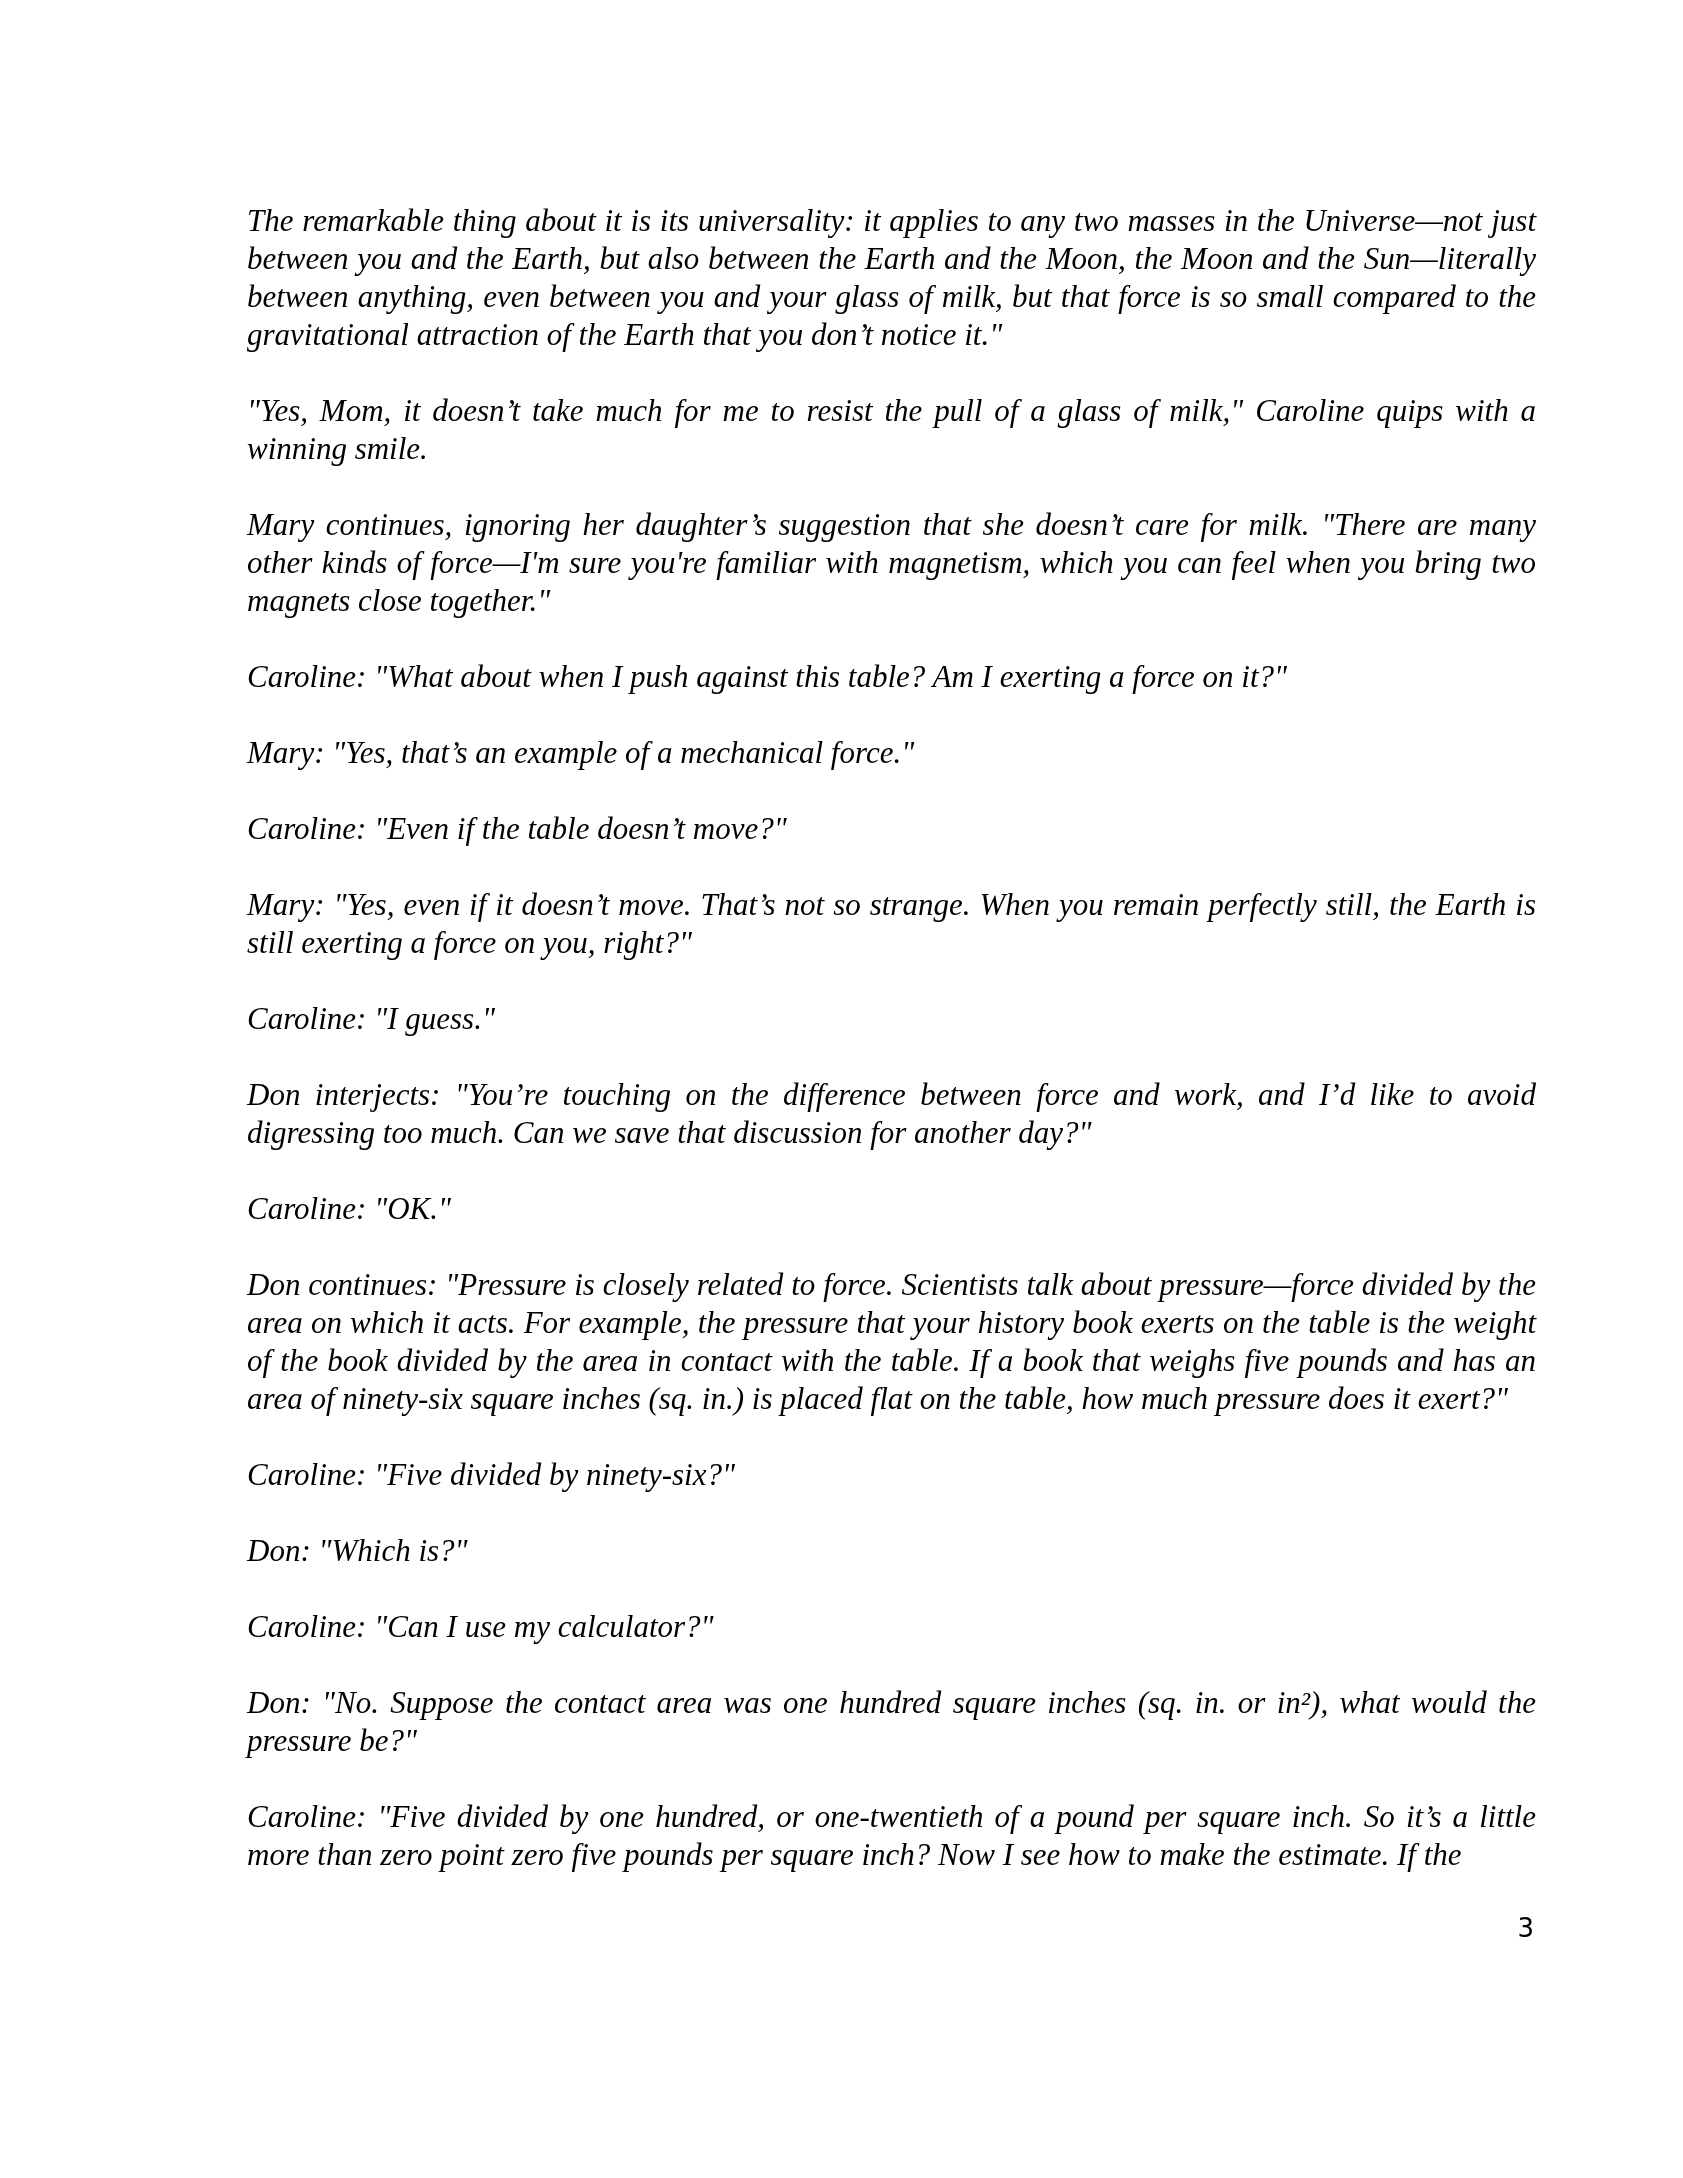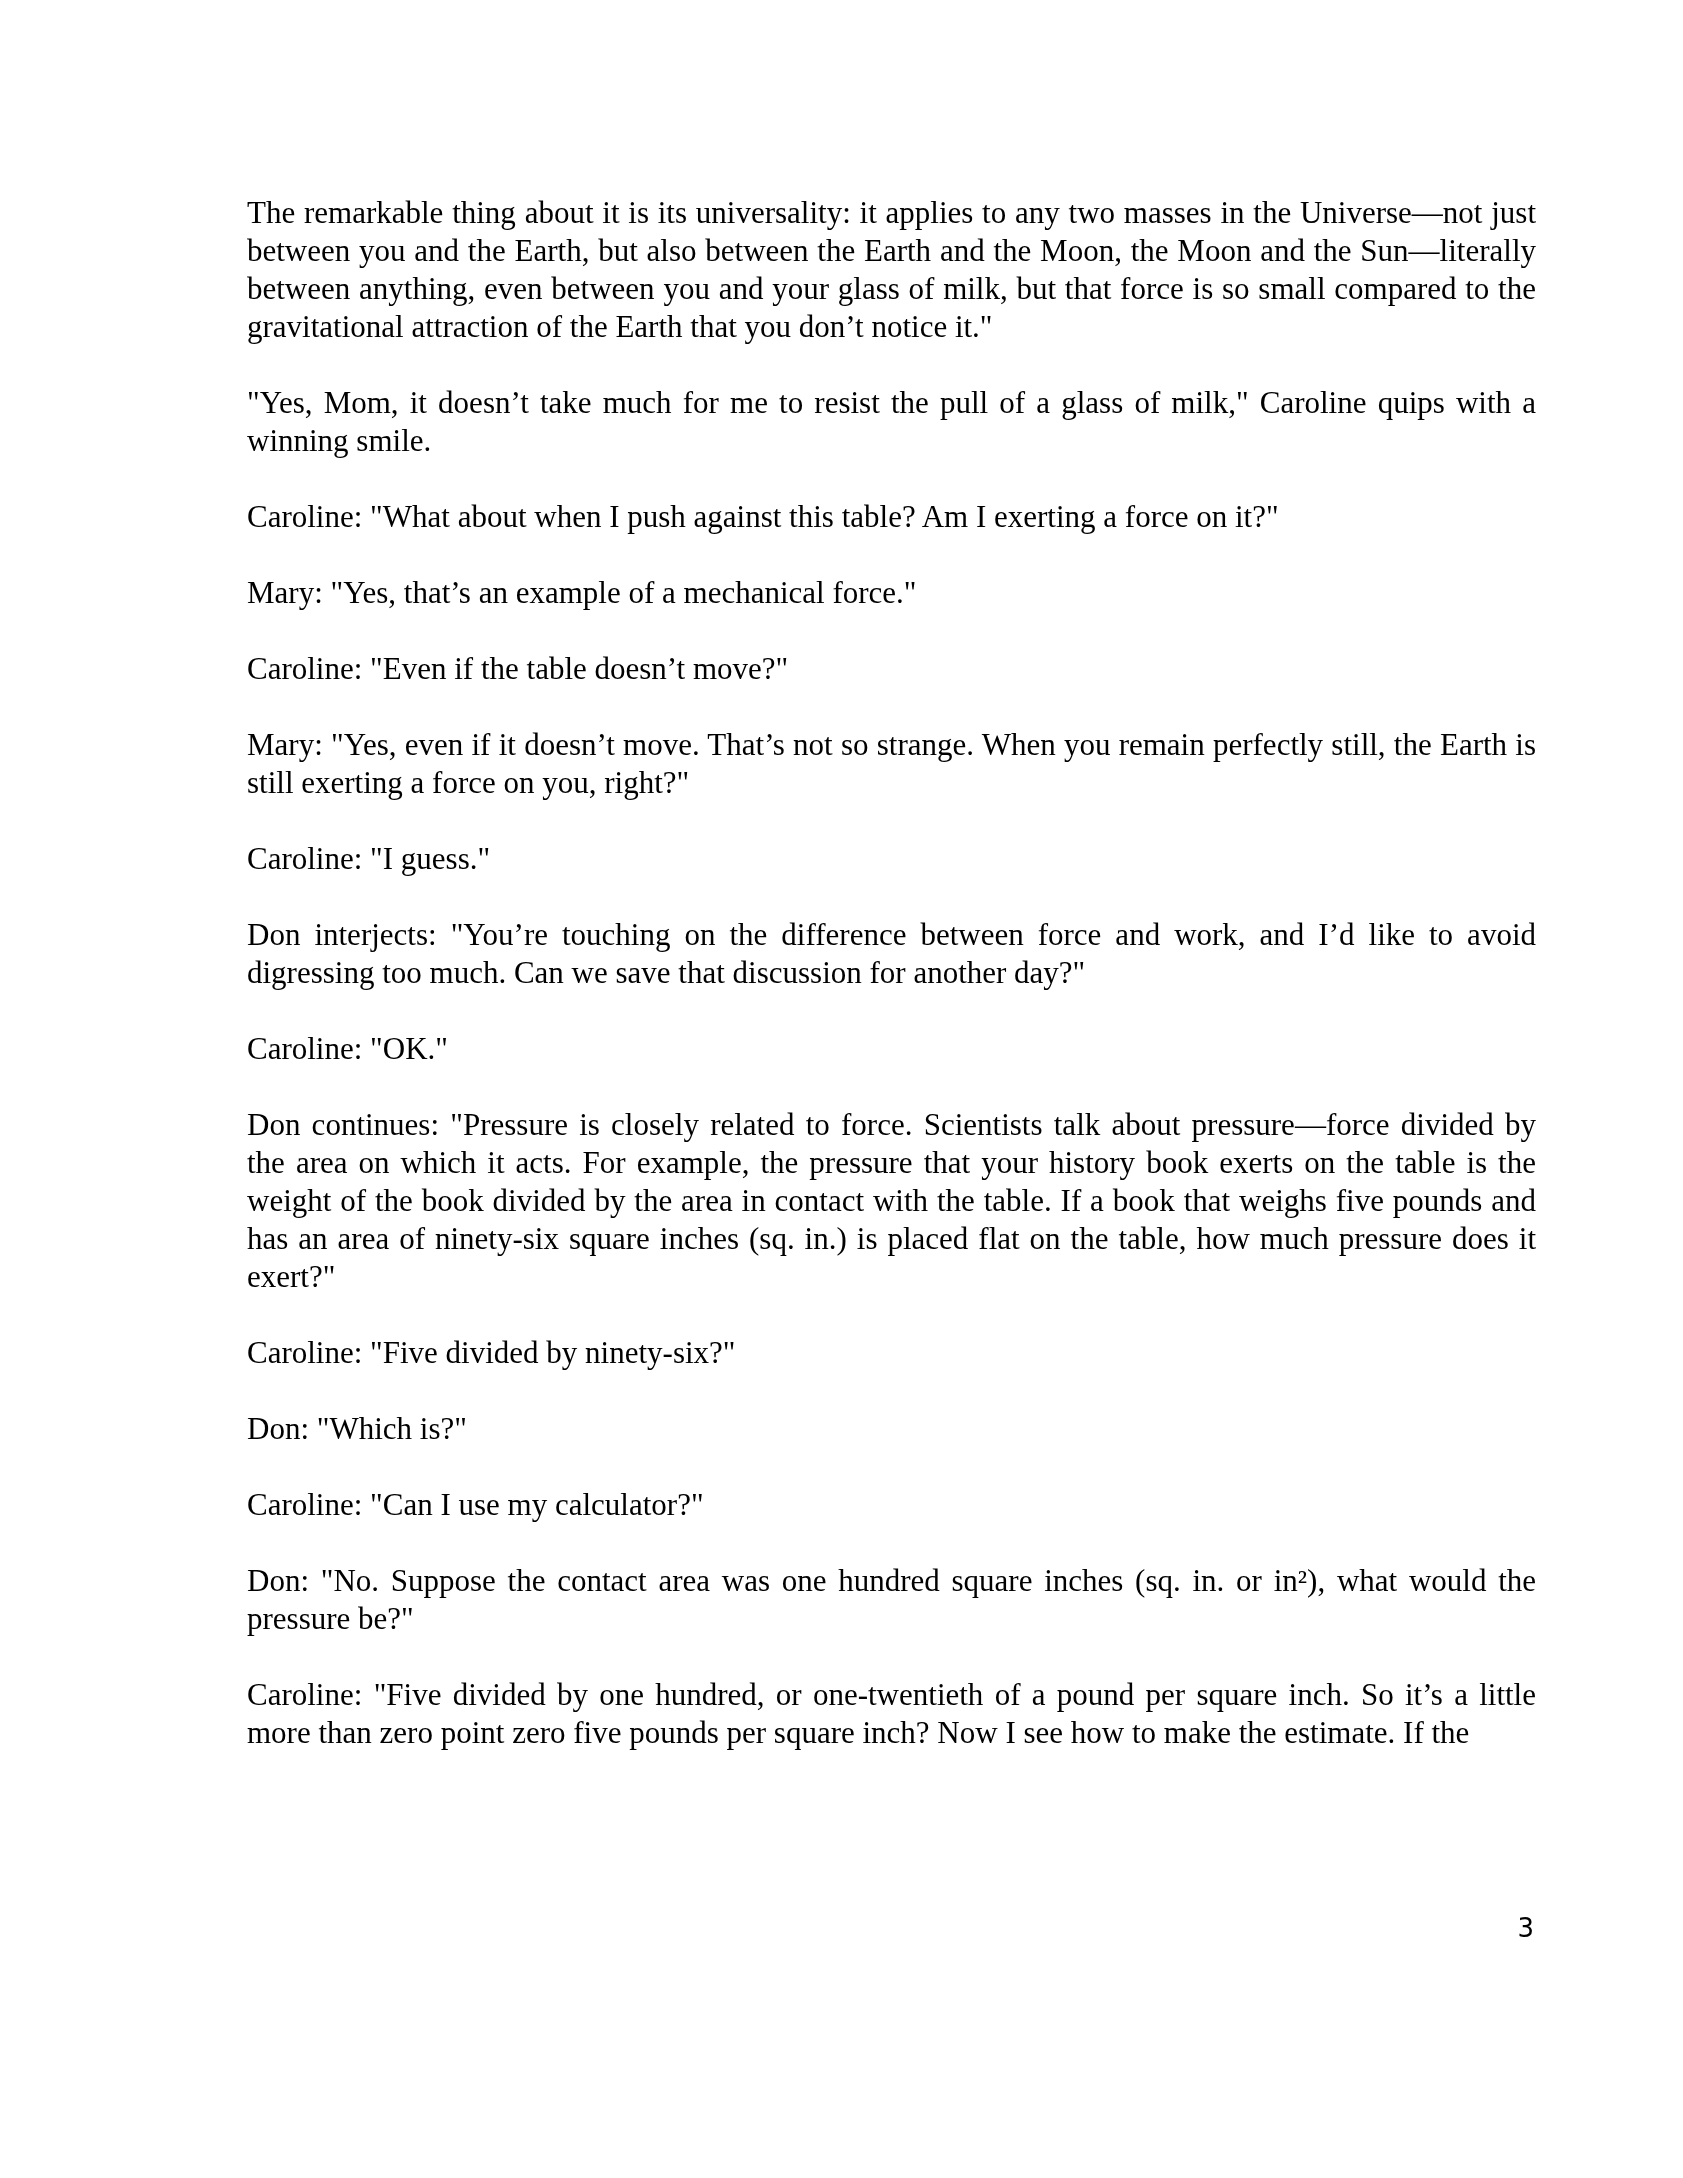--- a/index.html
+++ b/index.html
@@ -25,40 +25,42 @@
       position: absolute;
       left: 247px;
       top: 194px;
       width: 1289px;
       font-family: "Liberation Serif", "DejaVu Serif", serif;
       font-size: 31px;
       line-height: 38px;
       color: #000000;
     }
     .para {
-      margin: 0 0 38px 0;
+      margin: 8px 0 38px 0;
       text-align: justify;
+      font-style: italic;
     }
     .page-number {
       position: absolute;
       right: 149px;
       top: 1913px;
       font-family: "DejaVu Sans", "Liberation Sans", sans-serif;
       font-size: 26px;
       line-height: 30px;
       color: #000000;
     }
   </style>
 </head>
 <body>
 
 <div class="page">
   <div class="body-text">
     <p class="para">The remarkable thing about it is its universality: it applies to any two masses in the Universe—not just between you and the Earth, but also between the Earth and the Moon, the Moon and the Sun—literally between anything, even between you and your glass of milk, but that force is so small compared to the gravitational attraction of the Earth that you don’t notice it."</p>
     <p class="para">"Yes, Mom, it doesn’t take much for me to resist the pull of a glass of milk," Caroline quips with a winning smile.</p>
+    <p class="para">Mary continues, ignoring her daughter’s suggestion that she doesn’t care for milk. "There are many other kinds of force—I'm sure you're familiar with magnetism, which you can feel when you bring two magnets close together."</p>
     <p class="para">Caroline: "What about when I push against this table? Am I exerting a force on it?"</p>
     <p class="para">Mary: "Yes, that’s an example of a mechanical force."</p>
     <p class="para">Caroline: "Even if the table doesn’t move?"</p>
     <p class="para">Mary: "Yes, even if it doesn’t move. That’s not so strange. When you remain perfectly still, the Earth is still exerting a force on you, right?"</p>
     <p class="para">Caroline: "I guess."</p>
     <p class="para">Don interjects: "You’re touching on the difference between force and work, and I’d like to avoid digressing too much. Can we save that discussion for another day?"</p>
     <p class="para">Caroline: "OK."</p>
     <p class="para">Don continues: "Pressure is closely related to force. Scientists talk about pressure—force divided by the area on which it acts. For example, the pressure that your history book exerts on the table is the weight of the book divided by the area in contact with the table. If a book that weighs five pounds and has an area of ninety-six square inches (sq. in.) is placed flat on the table, how much pressure does it exert?"</p>
     <p class="para">Caroline: "Five divided by ninety-six?"</p>
     <p class="para">Don: "Which is?"</p>

